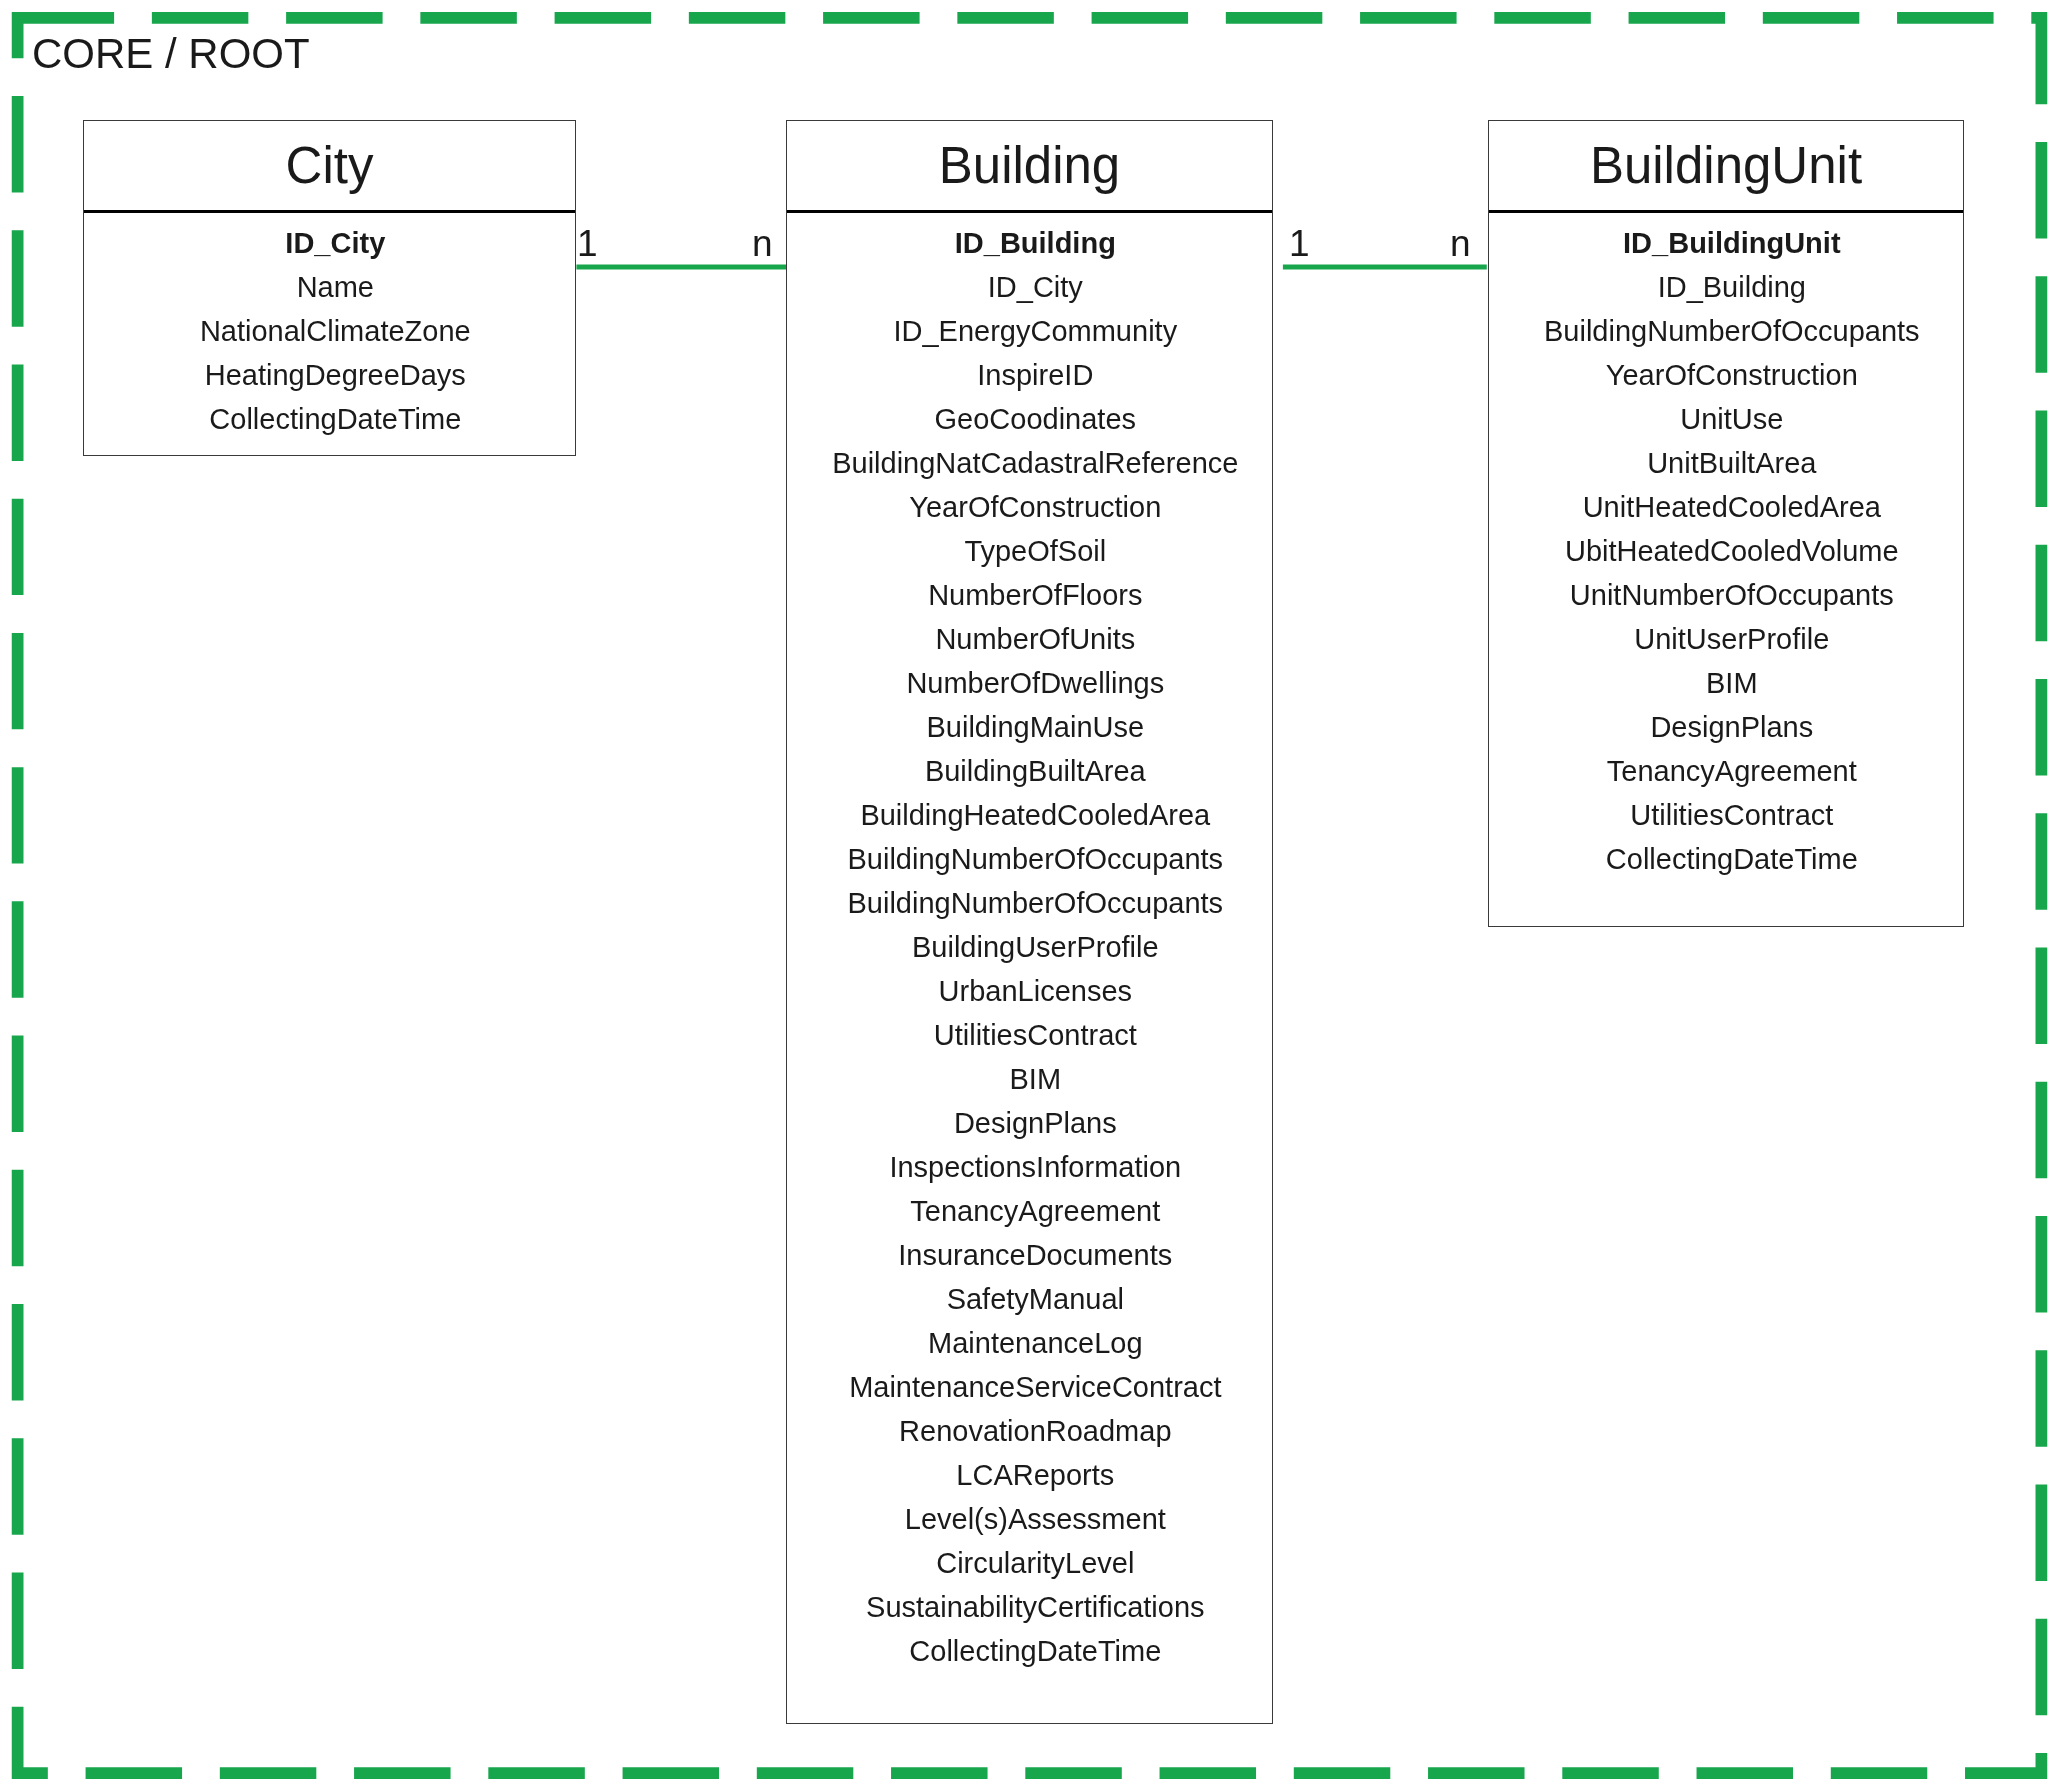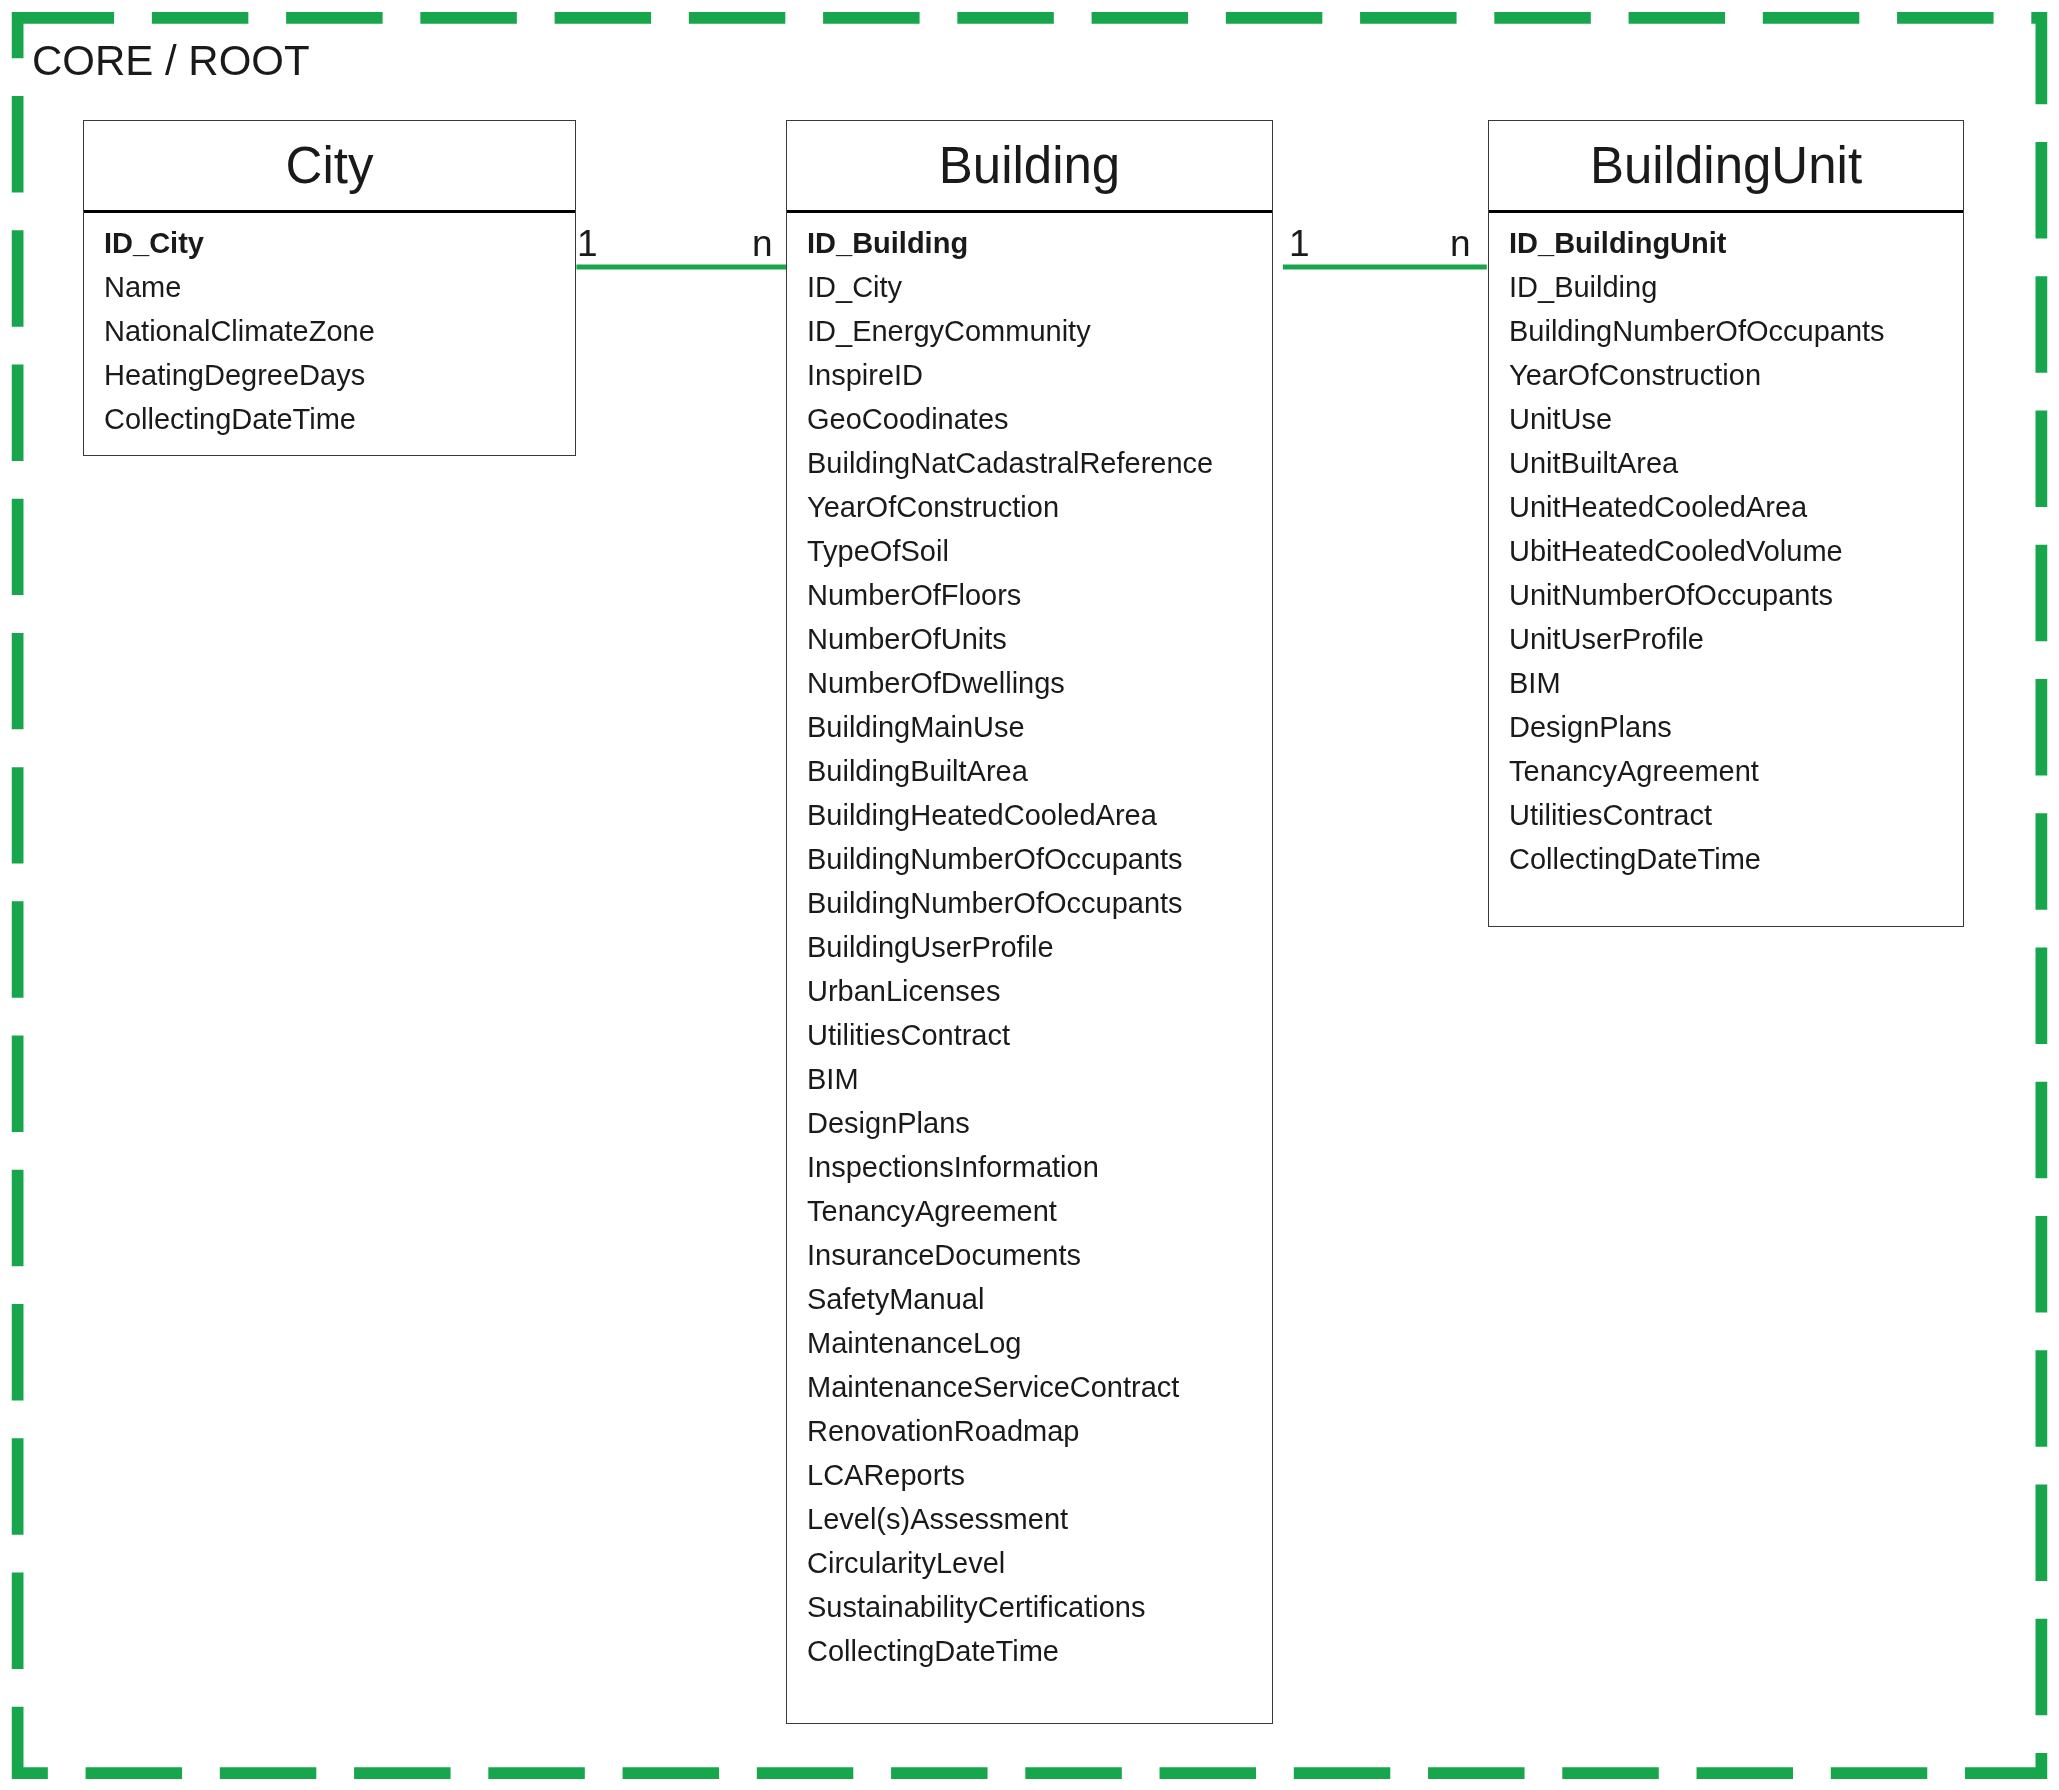--- a/index.html
+++ b/index.html
@@ -9,34 +9,34 @@
     --text:#1a1a1a;
   }
   html,body{margin:0;padding:0;}
   body{
     width:2059px;height:1791px;position:relative;background:#ffffff;
     font-family:"Liberation Sans",sans-serif;color:var(--text);
     overflow:hidden;
   }
   svg.overlay{position:absolute;left:0;top:0;width:2059px;height:1791px;}
   .group-label{
-    position:absolute;left:32px;top:36px;font-size:42px;line-height:1.2;
+    position:absolute;left:32px;top:29px;font-size:42px;line-height:1.2;
     color:var(--text);white-space:nowrap;
   }
   .entity{
     position:absolute;background:#ffffff;border:1.7px solid var(--box-border);
     box-sizing:border-box;
   }
   .entity-title{
     height:89px;display:flex;align-items:center;justify-content:center;
     font-size:51px;border-bottom:3.4px solid var(--separator);
     white-space:nowrap;
   }
   .entity-attrs{
-    list-style:none;margin:0;padding:7.6px 8.4px 0 20px;
+    list-style:none;margin:0;padding:7.6px 8.4px 0 20px;text-align:center;
   }
   .entity-attrs li{
     font-size:29px;height:44px;line-height:44px;white-space:nowrap;
   }
   .entity-attrs li.key{font-weight:bold;}
   #entity-city{left:83px;top:120px;width:493px;height:336px;}
   #entity-building{left:786px;top:120px;width:487px;height:1604px;}
   #entity-buildingunit{left:1488px;top:120px;width:476px;height:807px;}
   .card-label{
     position:absolute;font-size:37px;line-height:1;color:var(--text);

